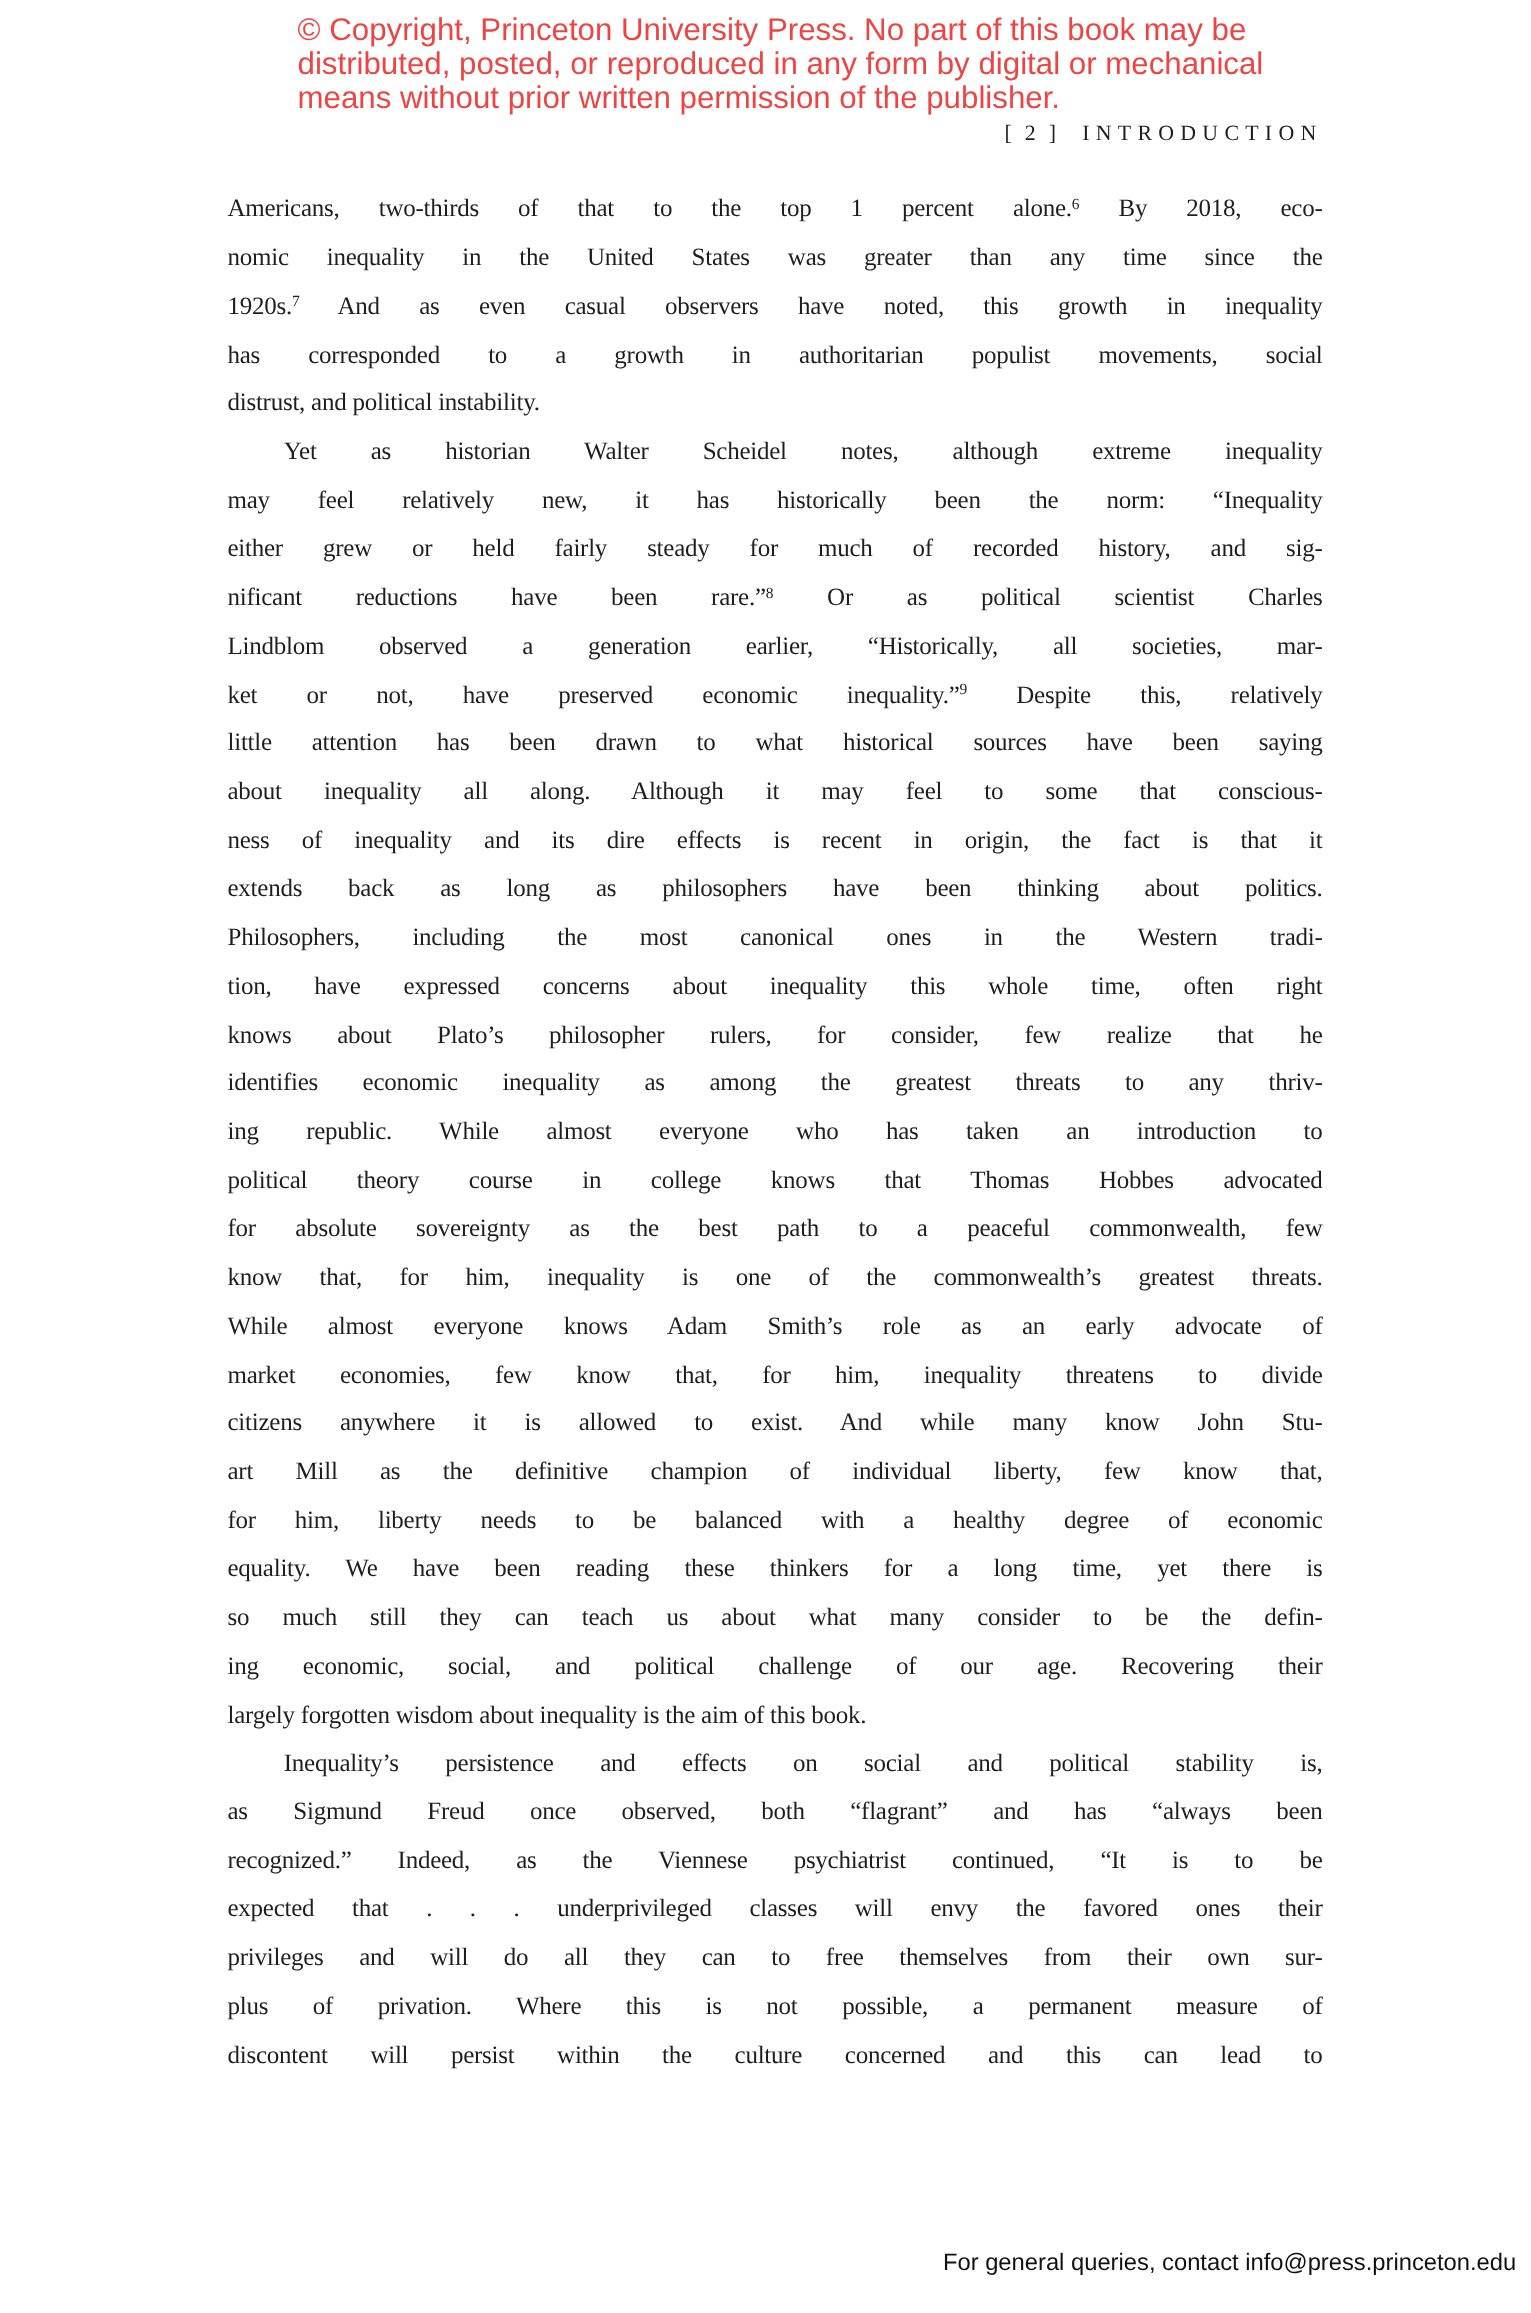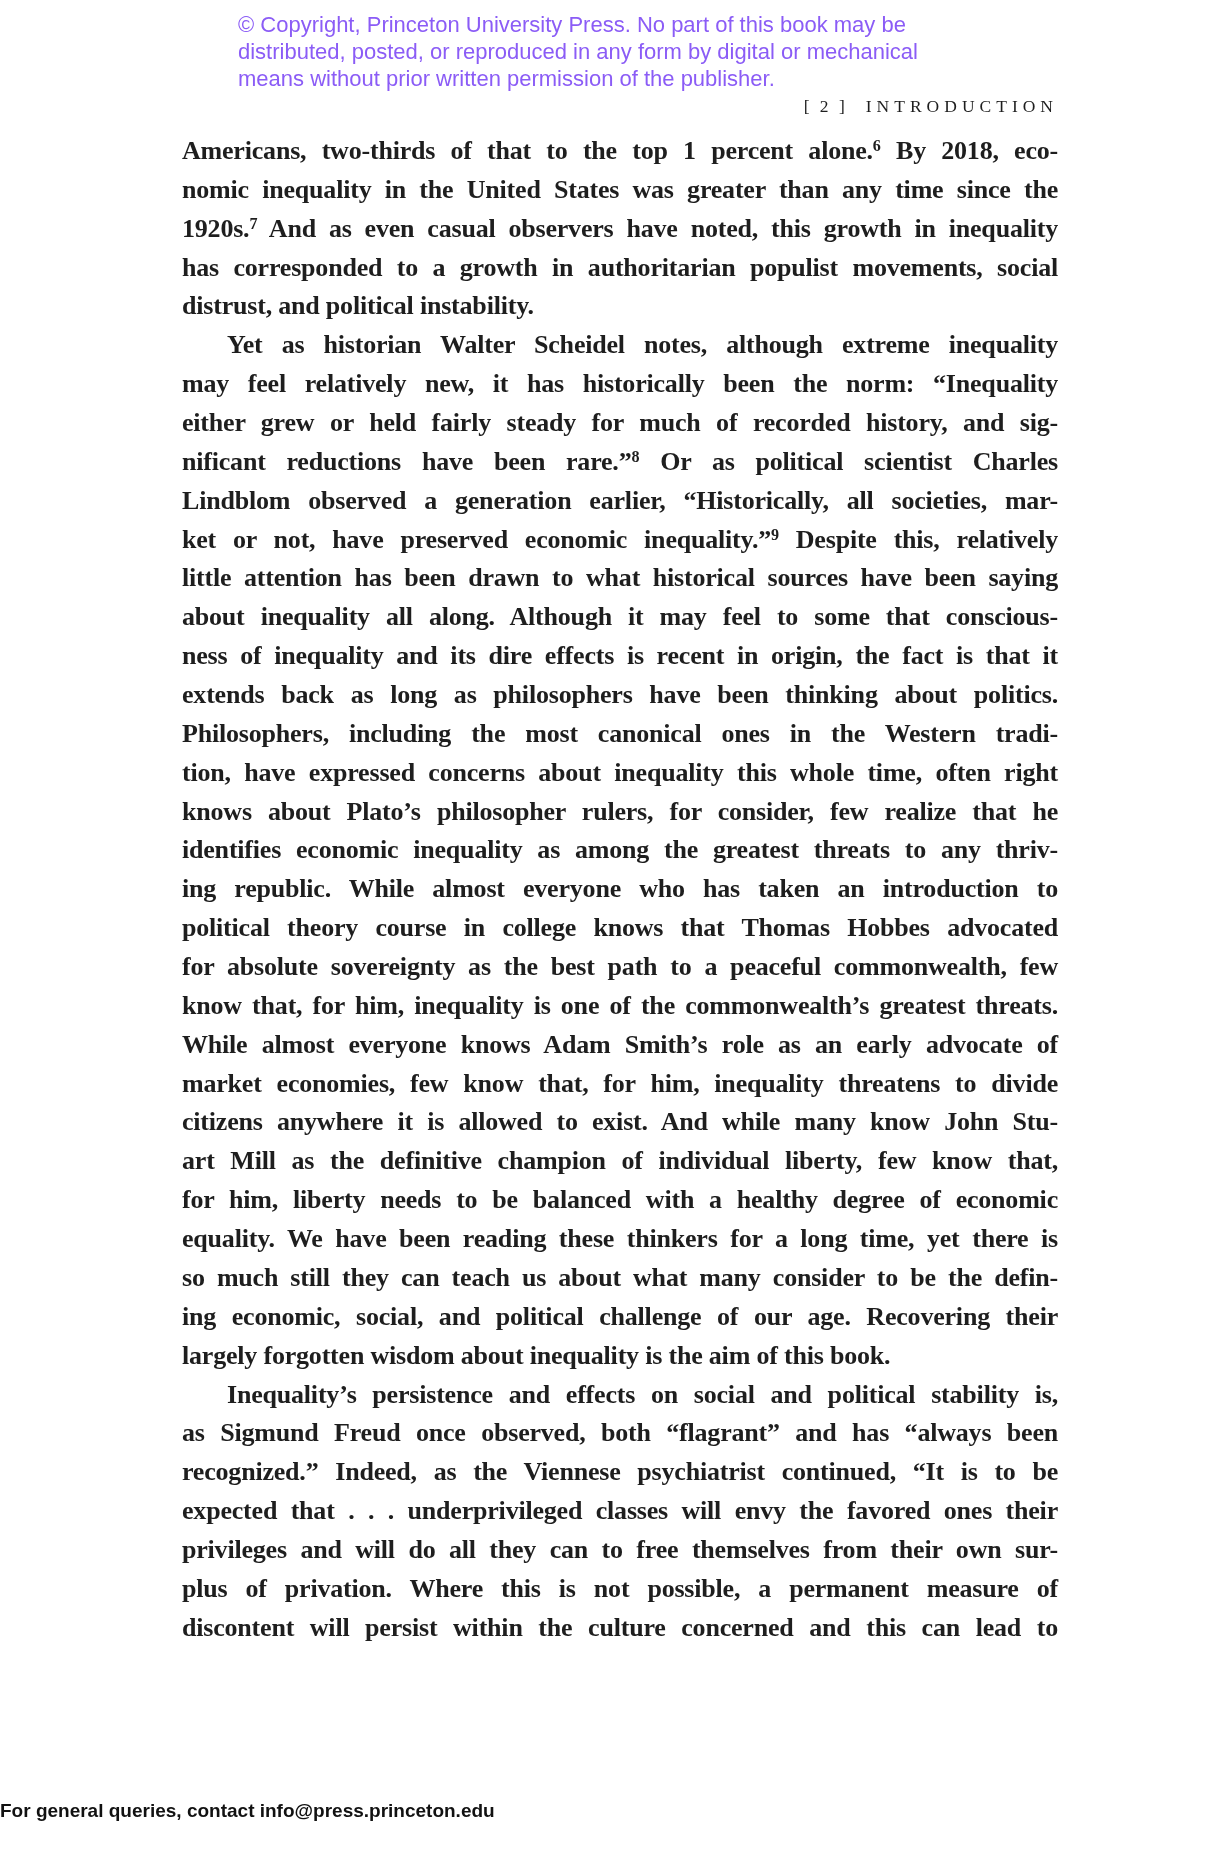--- a/index.html
+++ b/index.html
@@ -8,41 +8,40 @@
     background: #ffffff;
     font-family: "Liberation Serif", serif;
     color: #1e1e1e;
     position: relative;
     overflow: hidden;
   }
   .copyright {
     position: absolute;
     left: 238px; top: 11px;
     font-family: "Liberation Sans", sans-serif;
-    font-size: 22px;
+    font-size: 25px;
     line-height: 27px;
-    color: #8b5cf6;
+    color: #ef4444;
   }
   .running-header {
     position: absolute;
     left: 182px; top: 96px;
     width: 876px;
     text-align: right;
     font-size: 17.5px;
     color: #1e1e1e;
     white-space: nowrap;
   }
   .pagenum { letter-spacing: 3px; margin-right: 18px; }
   .chapter { letter-spacing: 5px; }
   .body-text {
     position: absolute;
-    left: 182px; top: 132px;
+    left: 182px; top: 148px;
     width: 876px;
-    font-size: 26px;
-    font-weight: bold;
+    font-size: 20px;
   }
   .line {
     height: 38.87px;
     line-height: 38.87px;
     white-space: nowrap;
     text-align: justify;
     text-align-last: justify;
     text-justify: inter-word;
     letter-spacing: -0.2px;
   }
@@ -52,26 +51,25 @@
     font-size: 0.62em;
     line-height: 0;
     vertical-align: baseline;
     position: relative;
     top: -0.5em;
   }
   .footer {
     position: absolute;
     left: 0; top: 1798px;
     width: 1213px;
-    text-align: left;
+    text-align: right;
     font-family: "Liberation Sans", sans-serif;
     font-size: 19px;
     line-height: 26px;
     color: #111111;
-    font-weight: bold;
   }
 </style>
 </head>
 <body>
 
 <div class="page">
 
   <div class="copyright" id="copyright-notice">
       <div>© Copyright, Princeton University Press. No part of this book may be</div>
       <div>distributed, posted, or reproduced in any form by digital or mechanical</div>

